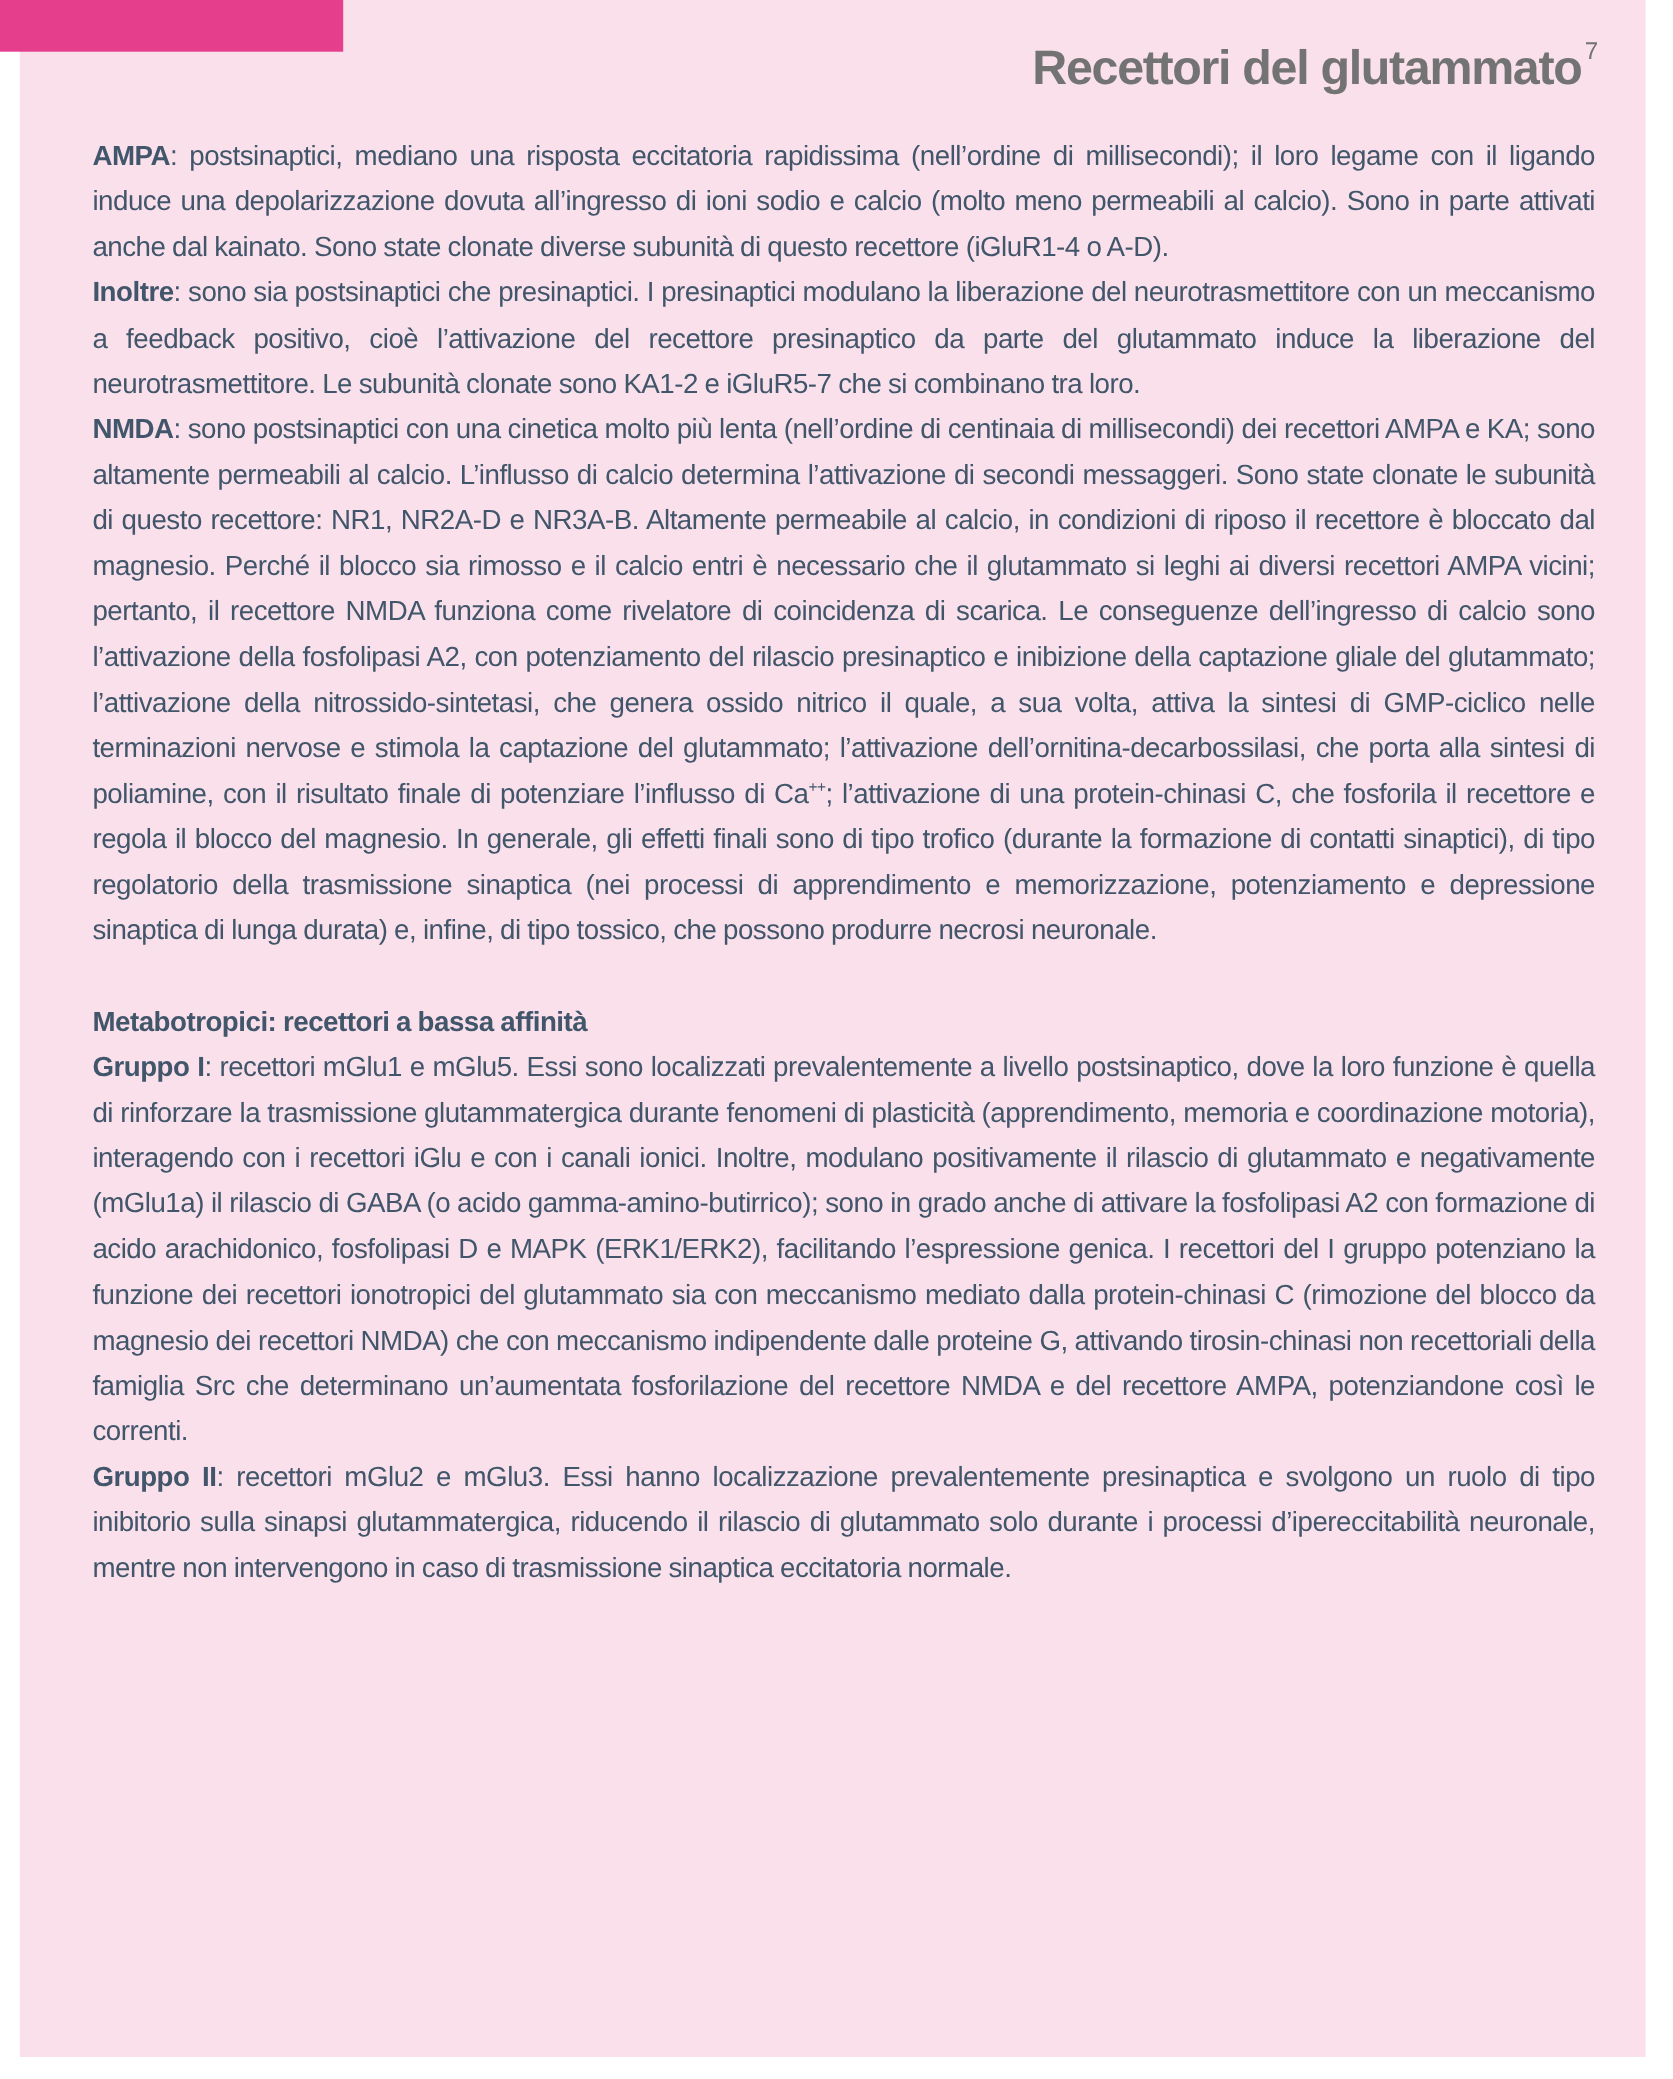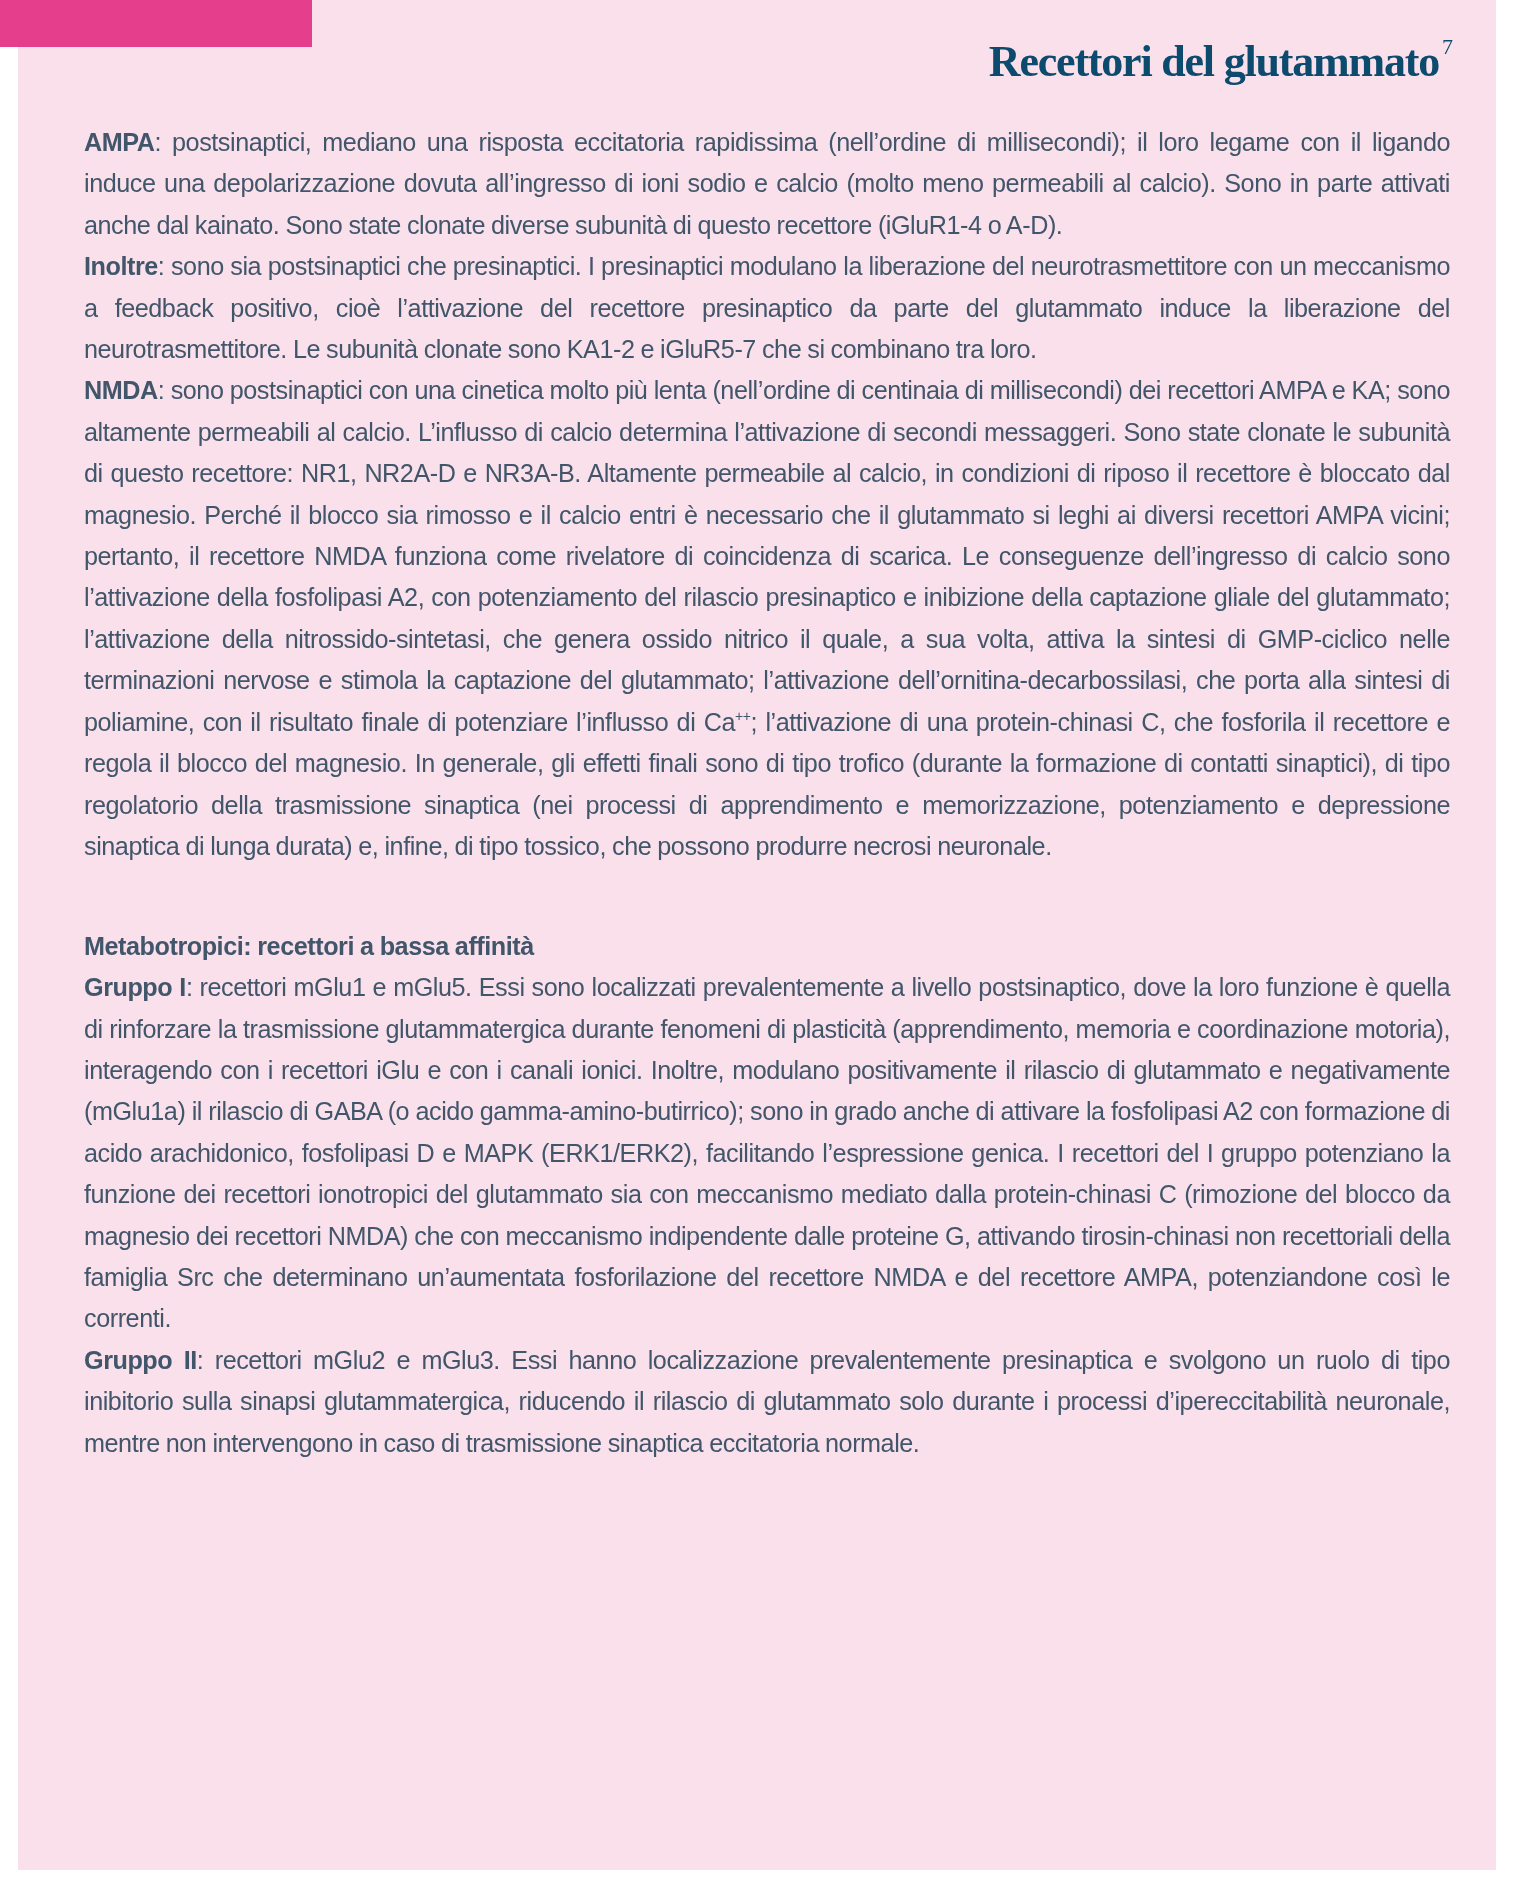--- a/index.html
+++ b/index.html
@@ -31,23 +31,22 @@
       height: 47px;
       background: #e43e8c;
     }
     .title {
       position: absolute;
       right: 68px;
       top: 34px;
       font-size: 44px;
       font-weight: bold;
       letter-spacing: -1.2px;
-      color: #0c4a6e;
+      color: #737373;
       white-space: nowrap;
-      font-family: Liberation Serif, serif;
     }
     .title sup {
       font-size: 22px;
       font-weight: normal;
       vertical-align: 22px;
       margin-left: 3px;
       letter-spacing: 0;
     }
     .content {
       position: absolute;
@@ -91,19 +90,19 @@
 <div class="content" lang="it">
 
   <p><span class="term">AMPA</span><span>: postsinaptici, mediano una risposta eccitatoria rapidissima (nell’ordine di millisecondi); il loro legame con il ligando induce una depolarizzazione dovuta all’ingresso di ioni sodio e calcio (molto meno permeabili al calcio). Sono in parte attivati anche dal kainato. Sono state clonate diverse subunità di questo recettore (iGluR1-4 o A-D).</span></p>
 
   <p><span class="term">Inoltre</span><span>: sono sia postsinaptici che presinaptici. I presinaptici modulano la liberazione del neurotrasmettitore con un meccanismo a feedback positivo, cioè l’attivazione del recettore presinaptico da parte del glutammato induce la liberazione del neurotrasmettitore. Le subunità clonate sono KA1-2 e iGluR5-7 che si combinano tra loro.</span></p>
 
   <p><span class="term">NMDA</span><span>: sono postsinaptici con una cinetica molto più lenta (nell’ordine di centinaia di millisecondi) dei recettori AMPA e KA; sono altamente permeabili al calcio. L’influsso di calcio determina l’attivazione di secondi messaggeri. Sono state clonate le subunità di questo recettore: NR1, NR2A-D e NR3A-B. Altamente permeabile al calcio, in condizioni di riposo il recettore è bloccato dal magnesio. Perché il blocco sia rimosso e il calcio entri è necessario che il glutammato si leghi ai diversi recettori AMPA vicini; pertanto, il recettore NMDA funziona come rivelatore di coincidenza di scarica. Le conseguenze dell’ingresso di calcio sono l’attivazione della fosfolipasi A2, con potenziamento del rilascio presinaptico e inibizione della captazione gliale del glutammato; l’attivazione della nitrossido-sintetasi, che genera ossido nitrico il quale, a sua volta, attiva la sintesi di GMP-ciclico nelle terminazioni nervose e stimola la captazione del glutammato; l’attivazione dell’ornitina-decarbossilasi, che porta alla sintesi di poliamine, con il risultato finale di potenziare l’influsso di Ca</span><span class="ca-sup">++</span><span>; l’attivazione di una protein-chinasi C, che fosforila il recettore e regola il blocco del magnesio. In generale, gli effetti finali sono di tipo trofico (durante la formazione di contatti sinaptici), di tipo regolatorio della trasmissione sinaptica (nei processi di apprendimento e memorizzazione, potenziamento e depressione sinaptica di lunga durata) e, infine, di tipo tossico, che possono produrre necrosi neuronale.</span></p>
 
   <div class="spacer"></div>
 
-  <h2 class="section-heading" style="font-size:inherit;margin-top:17px;">Metabotropici: recettori a bassa affinità</h2>
+  <h2 class="section-heading" style="font-size:inherit;">Metabotropici: recettori a bassa affinità</h2>
 
   <p><span class="term">Gruppo I</span><span>: recettori mGlu1 e mGlu5. Essi sono localizzati prevalentemente a livello postsinaptico, dove la loro funzione è quella di rinforzare la trasmissione glutammatergica durante fenomeni di plasticità (apprendimento, memoria e coordinazione motoria), interagendo con i recettori iGlu e con i canali ionici. Inoltre, modulano positivamente il rilascio di glutammato e negativamente (mGlu1a) il rilascio di GABA (o acido gamma-amino-butirrico); sono in grado anche di attivare la fosfolipasi A2 con formazione di acido arachidonico, fosfolipasi D e MAPK (ERK1/ERK2), facilitando l’espressione genica. I recettori del I gruppo potenziano la funzione dei recettori ionotropici del glutammato sia con meccanismo mediato dalla protein-chinasi C (rimozione del blocco da magnesio dei recettori NMDA) che con meccanismo indipendente dalle proteine G, attivando tirosin-chinasi non recettoriali della famiglia Src che determinano un’aumentata fosforilazione del recettore NMDA e del recettore AMPA, potenziandone così le correnti.</span></p>
 
   <p><span class="term">Gruppo II</span><span>: recettori mGlu2 e mGlu3. Essi hanno localizzazione prevalentemente presinaptica e svolgono un ruolo di tipo inibitorio sulla sinapsi glutammatergica, riducendo il rilascio di glutammato solo durante i processi d’ipereccitabilità neuronale, mentre non intervengono in caso di trasmissione sinaptica eccitatoria normale.</span></p>
 
 </div>
 
 </body></html>

